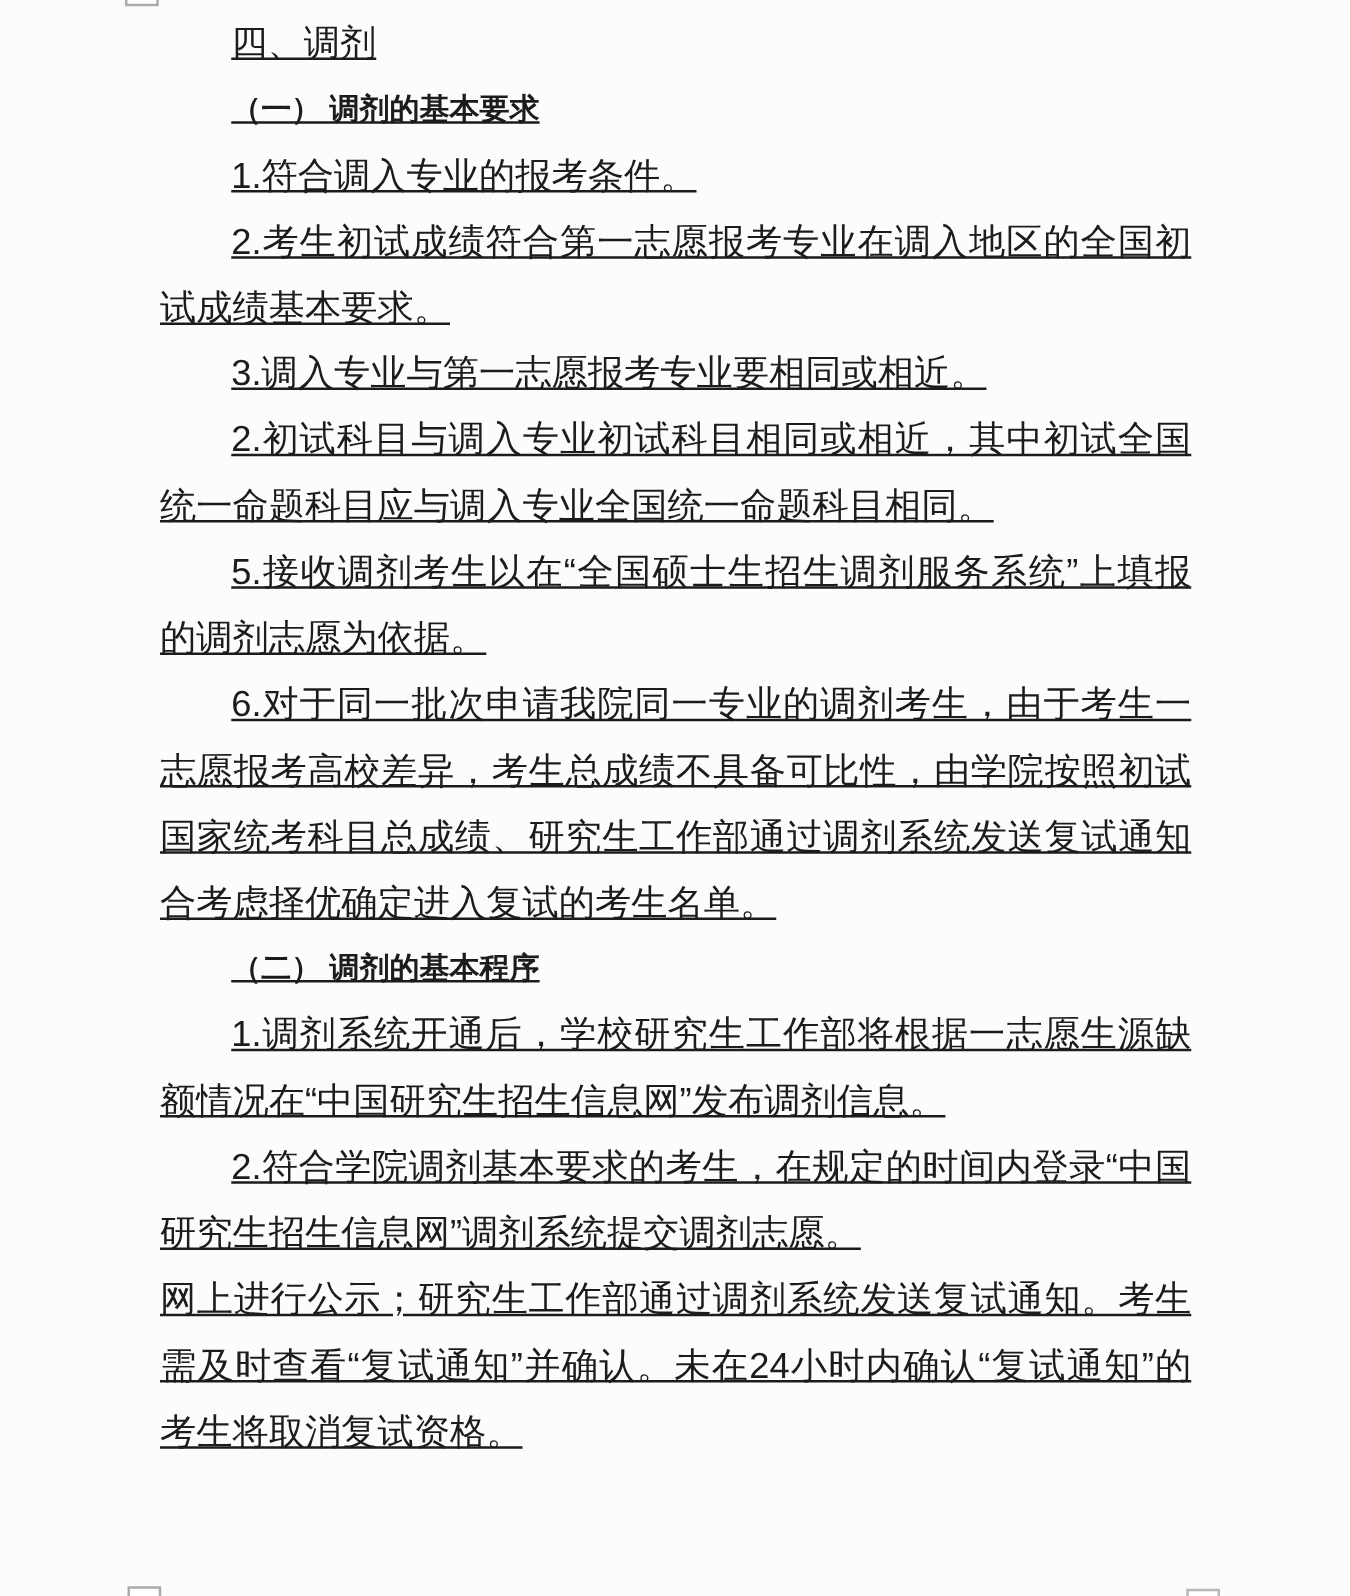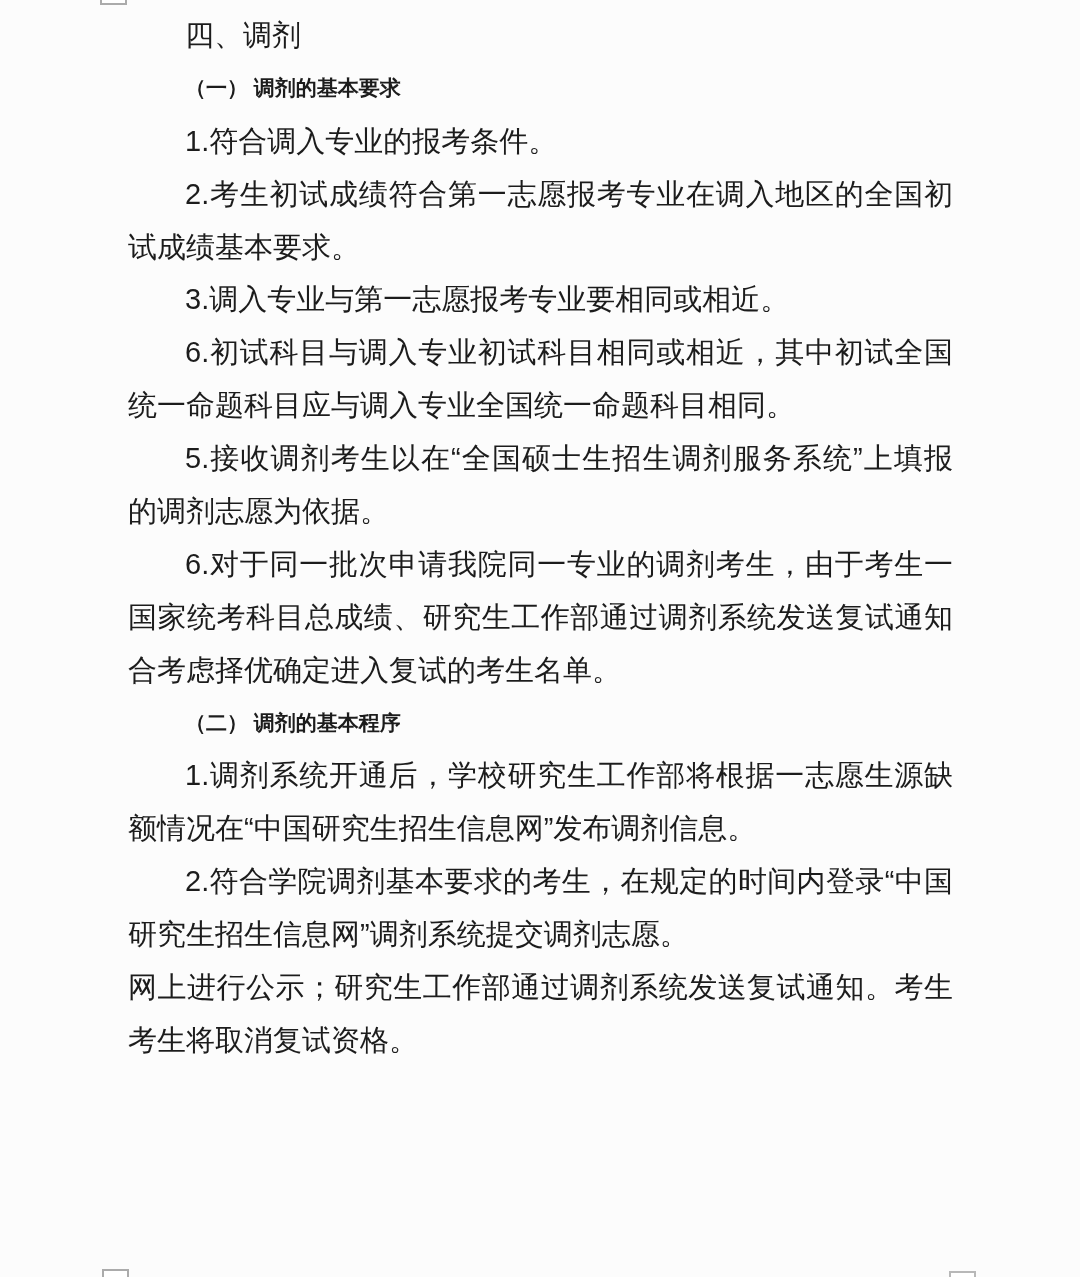--- a/index.html
+++ b/index.html
@@ -30,79 +30,81 @@
   }
   .line.indent {
     text-indent: 57px;
   }
   .line.full {
     text-align: justify;
     text-align-last: justify;
   }
   .block.heading .line {
     font-weight: bold;
-    font-size: 21px;
+    font-size: 24px;
   }
   .handle {
     position: absolute;
     width: 27px;
     height: 27px;
     box-sizing: border-box;
     background: #ffffff;
     border: 2px solid #ababab;
   }
   .handle.top    { left: 100px; top: -22px; }
   .handle.bl     { left: 102px; top: 1269px; }
   .handle.br     { left: 949px; top: 1271px; border-color: #b8b8b8; }
 </style>
 </head>
 <body style="background: rgb(252, 252, 252);">
 
-<div class="doc" style="color: rgb(28, 28, 28);">
+<div class="doc" style="color: rgb(28, 28, 28); text-decoration: underline;">
     <div class="block plain">
       <div class="line indent">四、调剂</div>
     </div>
     <div class="block heading">
       <div class="line indent">（一） 调剂的基本要求</div>
     </div>
     <div class="block para">
       <div class="line indent">1.符合调入专业的报考条件。</div>
     </div>
     <div class="block para">
       <div class="line indent full">2.考生初试成绩符合第一志愿报考专业在调入地区的全国初</div>
       <div class="line">试成绩基本要求。</div>
     </div>
     <div class="block para">
       <div class="line indent">3.调入专业与第一志愿报考专业要相同或相近。</div>
     </div>
     <div class="block para">
-      <div class="line indent full">6.初试科目与调入专业初试科目相同或相近，其中初试全国</div>
+      <div class="line indent full">2.初试科目与调入专业初试科目相同或相近，其中初试全国</div>
       <div class="line">统一命题科目应与调入专业全国统一命题科目相同。</div>
     </div>
     <div class="block para">
       <div class="line indent full">5.接收调剂考生以在“全国硕士生招生调剂服务系统”上填报</div>
       <div class="line">的调剂志愿为依据。</div>
     </div>
     <div class="block para">
       <div class="line indent full">6.对于同一批次申请我院同一专业的调剂考生，由于考生一</div>
+      <div class="line full">志愿报考高校差异，考生总成绩不具备可比性，由学院按照初试</div>
       <div class="line full">国家统考科目总成绩、研究生工作部通过调剂系统发送复试通知</div>
       <div class="line">合考虑择优确定进入复试的考生名单。</div>
     </div>
     <div class="block heading">
       <div class="line indent">（二） 调剂的基本程序</div>
     </div>
     <div class="block para">
       <div class="line indent full">1.调剂系统开通后，学校研究生工作部将根据一志愿生源缺</div>
       <div class="line">额情况在“中国研究生招生信息网”发布调剂信息。</div>
     </div>
     <div class="block para">
       <div class="line indent full">2.符合学院调剂基本要求的考生，在规定的时间内登录“中国</div>
       <div class="line">研究生招生信息网”调剂系统提交调剂志愿。</div>
     </div>
     <div class="block para">
       <div class="line full">网上进行公示；研究生工作部通过调剂系统发送复试通知。考生</div>
+      <div class="line full">需及时查看“复试通知”并确认。未在24小时内确认“复试通知”的</div>
       <div class="line">考生将取消复试资格。</div>
     </div>
   </div>
 
 <div class="handle top"></div>
 <div class="handle bl"></div>
 <div class="handle br"></div>
 
 </body></html>

